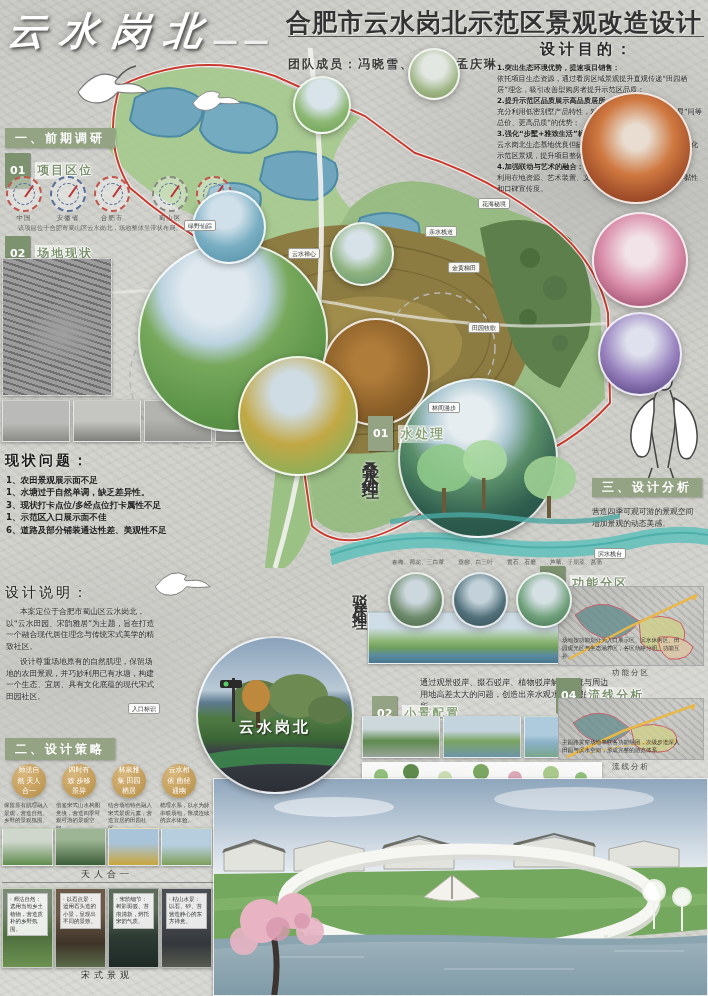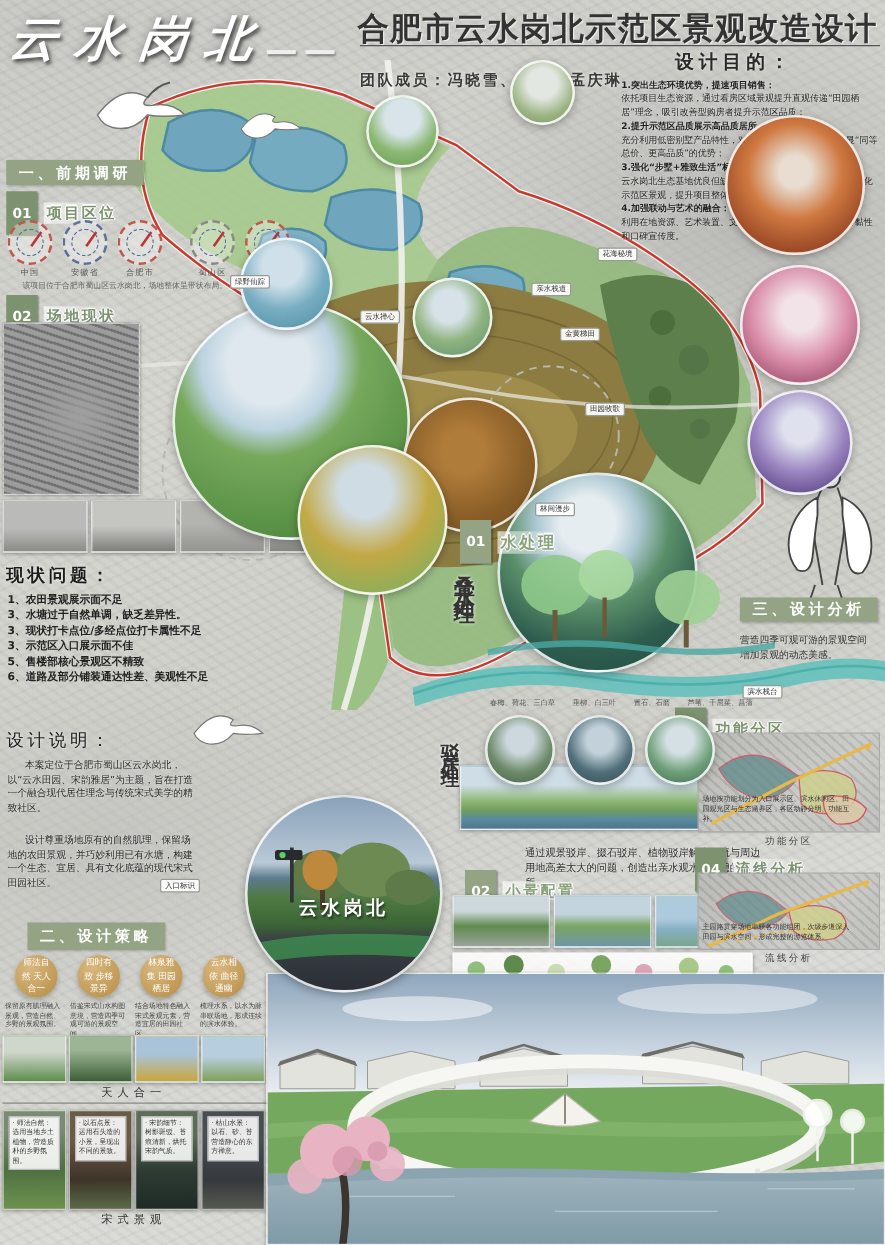--- a/index.html
+++ b/index.html
@@ -154,35 +154,34 @@
   <div class="abs" style="left:2px;top:400px;display:flex;gap:3px">
     <div class="photo" style="width:68px;height:42px;background:linear-gradient(#b9bcb4 55%,#8a8c80);filter:grayscale(.6)"></div>
     <div class="photo" style="width:68px;height:42px;background:linear-gradient(#c4c6be 50%,#7d8074);filter:grayscale(.6)"></div>
     <div class="photo" style="width:68px;height:42px;background:linear-gradient(#b2b4ac 45%,#93958a);filter:grayscale(.6)"></div>
     <div class="photo" style="width:68px;height:42px;background:linear-gradient(#bdbfb7 55%,#85887c);filter:grayscale(.6)"></div>
   </div>
 
   <div class="abs" style="left:5px;top:452px;font-size:14px;font-weight:bold;color:#1d1d1d;letter-spacing:3px;text-shadow:0 0 3px rgba(255,255,255,.7)">现状问题：</div>
   <div class="abs smalltext" style="left:6px;top:474px;width:290px;font-size:8.6px;font-weight:bold;color:#222">
     <div>1、农田景观展示面不足</div>
-    <div>3、水塘过于自然单调，缺乏差异性。</div>
+    <div>1、水塘过于自然单调，缺乏差异性。</div>
     <div>3、现状打卡点位/多经点位打卡属性不足</div>
-    <div>3、示范区入口展示面不佳</div>
-    <div>5、售楼部核心景观区不精致</div>
+    <div>1、示范区入口展示面不佳</div>
     <div>6、道路及部分铺装通达性差、美观性不足</div>
   </div>
 
   <div class="abs" style="left:5px;top:584px;font-size:14px;font-weight:normal;color:#1d1d1d;letter-spacing:3px;text-shadow:0 0 3px rgba(255,255,255,.7)">设计说明：</div>
   <div class="abs" style="left:6px;top:606px;width:152px;font-size:7.8px;color:#2a2a2a;line-height:11.5px;text-shadow:0 0 2px rgba(255,255,255,.55)">
     <p style="text-indent:14px">本案定位于合肥市蜀山区云水岗北，以“云水田园、宋韵雅居”为主题，旨在打造一个融合现代居住理念与传统宋式美学的精致社区。</p>
-    <p style="text-indent:14px;margin-top:14px">设计尊重场地原有的自然肌理，保留场地的农田景观，并巧妙利用已有水塘，构建一个生态、宜居、具有文化底蕴的现代宋式田园社区。</p>
+    <p style="text-indent:14px;margin-top:4px">设计尊重场地原有的自然肌理，保留场地的农田景观，并巧妙利用已有水塘，构建一个生态、宜居、具有文化底蕴的现代宋式田园社区。</p>
   </div>
   <span class="tag" style="left:128px;top:703px">入口标识</span>
 
-  <div class="abs banner" style="left:22px;top:738px;font-size:12px;height:22px">二、设计策略</div>
+  <div class="abs banner" style="left:5px;top:738px;font-size:12px;height:22px">二、设计策略</div>
   <div class="goldc" style="left:12px;top:764px;width:34px;height:34px">师法自然 天人合一</div>
   <div class="goldc" style="left:62px;top:764px;width:34px;height:34px">四时有致 步移景异</div>
   <div class="goldc" style="left:112px;top:764px;width:34px;height:34px">林泉雅集 田园栖居</div>
   <div class="goldc" style="left:162px;top:764px;width:34px;height:34px">云水相依 曲径通幽</div>
   <div class="stratcap" style="left:4px;top:802px;width:48px">保留原有肌理融入景观，营造自然、乡野的景观氛围。</div>
   <div class="stratcap" style="left:56px;top:802px;width:48px">借鉴宋式山水构图意境，营造四季可观可游的景观空间。</div>
   <div class="stratcap" style="left:108px;top:802px;width:48px">结合场地特色融入宋式景观元素，营造宜居的田园社区。</div>
   <div class="stratcap" style="left:160px;top:802px;width:50px">梳理水系，以水为脉串联场地，形成连续的滨水体验。</div>
 
   <div class="abs" style="left:2px;top:828px;display:flex;gap:2px">

